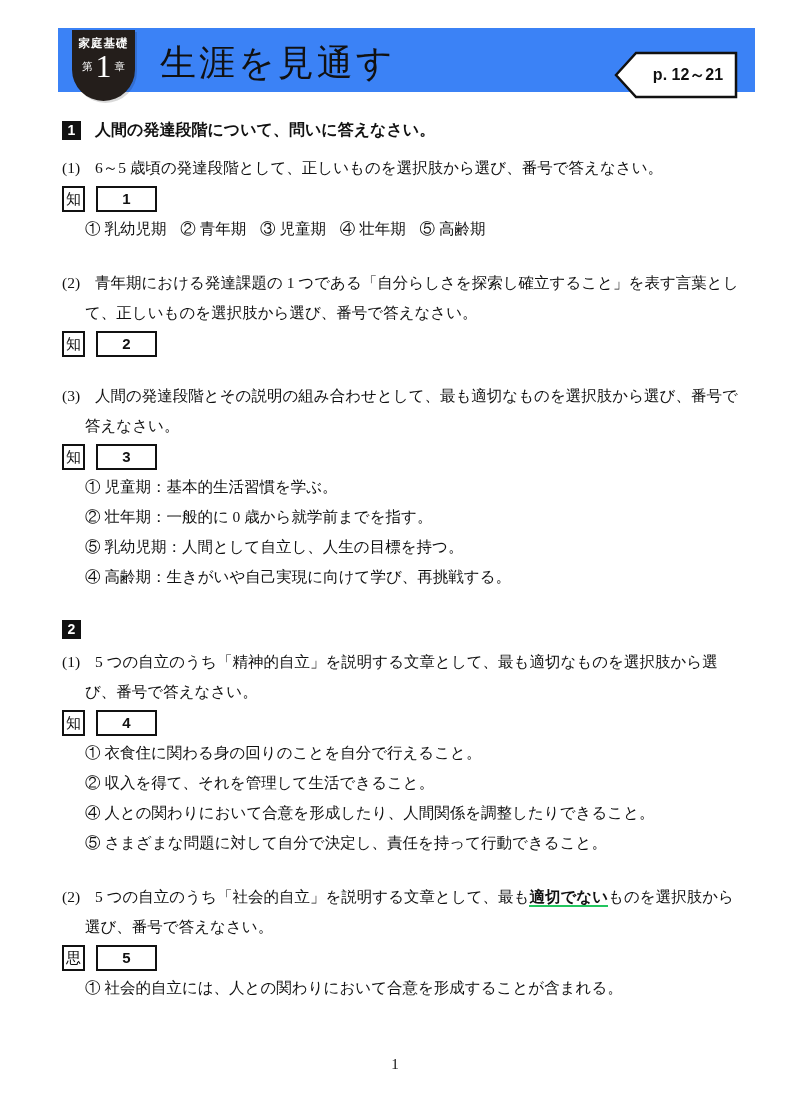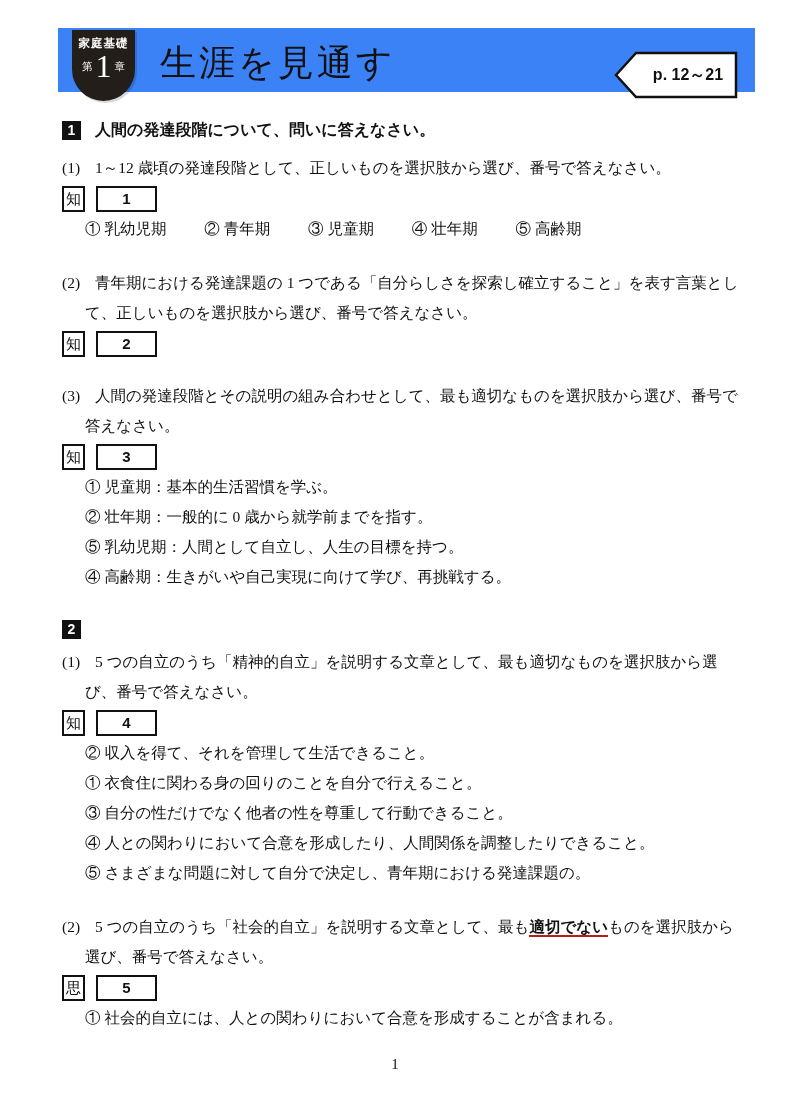--- a/index.html
+++ b/index.html
@@ -86,27 +86,27 @@
   .ansbox {
     flex:0 0 auto;
     width:61px; height:26px;
     border:2px solid #111111;
     display:flex; align-items:center; justify-content:center;
     font-family:"Liberation Sans", sans-serif;
     font-weight:bold; font-size:15px;
   }
 
   .opts { padding-left:23px; }
-  .opts-inline .opt { display:inline-block; margin-right:34px; }
+  .opts-inline .opt { display:inline-block; margin-right:10px; }
   .opts-block .opt { display:block; }
 
   .em-underline {
     font-weight:bold;
     font-family:"Liberation Sans", sans-serif;
-    border-bottom:2px solid #b91c1c;
+    border-bottom:2px solid #22c55e;
   }
 
   .page-number {
     position:absolute; left:0; right:0; bottom:44px;
     text-align:center; font-size:15px;
   }
 </style>
 </head>
 <body>
 
@@ -134,21 +134,21 @@
 
     <div class="section">
       <div class="sec-head">
         <span class="sec-num">1</span>
         <span>人間の発達段階について、問いに答えなさい。</span>
       </div>
 
       <div class="part">
         <p class="part-q">
           <span class="part-label">(1)</span>
-          <span>1～12 歳頃の発達段階として、正しいものを選択肢から選び、番号で答えなさい。</span>
+          <span>6～5 歳頃の発達段階として、正しいものを選択肢から選び、番号で答えなさい。</span>
         </p>
         <div class="tag-row">
           <span class="tag">知</span>
           <span class="ansbox">1</span>
         </div>
         <div class="opts opts-inline">
           <span class="opt">① 乳幼児期</span>
           <span class="opt">② 青年期</span>
           <span class="opt">③ 児童期</span>
           <span class="opt">④ 壮年期</span>
@@ -193,25 +193,24 @@
       <div class="part">
         <p class="part-q">
           <span class="part-label">(1)</span>
           <span>5 つの自立のうち「精神的自立」を説明する文章として、最も適切なものを選択肢から選び、番号で答えなさい。</span>
         </p>
         <div class="tag-row">
           <span class="tag">知</span>
           <span class="ansbox">4</span>
         </div>
         <div class="opts opts-block">
+          <span class="opt">① 衣食住に関わる身の回りのことを自分で行えること。</span>
           <span class="opt">② 収入を得て、それを管理して生活できること。</span>
-          <span class="opt">① 衣食住に関わる身の回りのことを自分で行えること。</span>
-          <span class="opt">③ 自分の性だけでなく他者の性を尊重して行動できること。</span>
           <span class="opt">④ 人との関わりにおいて合意を形成したり、人間関係を調整したりできること。</span>
-          <span class="opt">⑤ さまざまな問題に対して自分で決定し、青年期における発達課題の。</span>
+          <span class="opt">⑤ さまざまな問題に対して自分で決定し、責任を持って行動できること。</span>
         </div>
       </div>
 
       <div class="part">
         <p class="part-q">
           <span class="part-label">(2)</span>
           <span>5 つの自立のうち「社会的自立」を説明する文章として、最も</span><span class="em-underline">適切でない</span><span>ものを選択肢から選び、番号で答えなさい。</span>
         </p>
         <div class="tag-row">
           <span class="tag">思</span>

